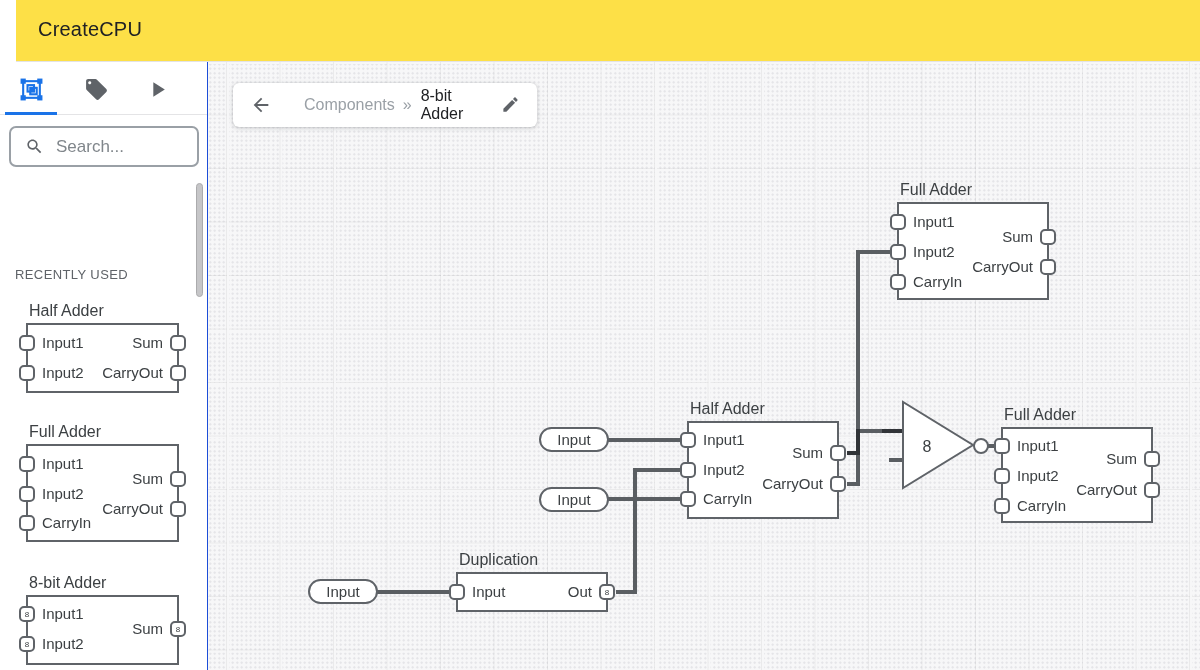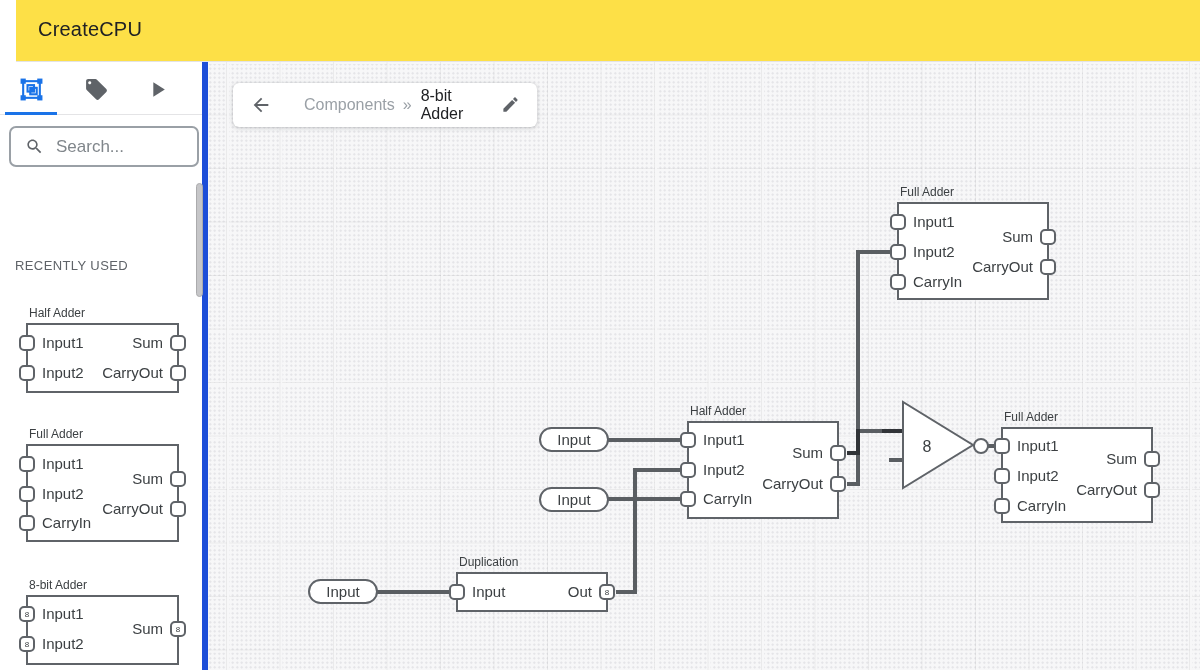--- a/index.html
+++ b/index.html
@@ -8,21 +8,21 @@
   .app { position:relative; width:1200px; height:670px; }
 
   
   .header { position:absolute; left:0; top:0; width:1200px; height:62px;
             background:#fde047; border-bottom:1px solid #e3e3e5; z-index:30;margin-left:16px; }
   .header h1 { position:absolute; left:22px; top:18px; font-size:20px;
                font-weight:500; color:#202124; letter-spacing:.2px; }
 
   
   .sidebar { position:absolute; left:0; top:62px; width:208px; height:608px;
-             background:#fff; border-right:6px solid #1d4ed8; z-index:20;text-decoration:underline; }
+             background:#fff; border-right:1px solid #1d4ed8; z-index:20;text-decoration:underline; }
   .tabs { position:relative; height:53px; border-bottom:1px solid #e4e4e6; }
   .tab { position:absolute; top:13px; width:28px; height:28px; background:none;
          border:none; cursor:pointer; }
   .tab svg { display:block; margin:auto; }
   .tab-underline { position:absolute; left:5px; bottom:-1px; width:52px; height:3px;
                    background:#1a73e8; }
   .searchbox { position:absolute; left:9px; top:64px; width:190px; height:41px;
                border:2px solid #9aa0a6; border-radius:7px; background:#fff;
                display:flex; align-items:center; padding-left:14px; }
   .searchbox input { border:none; outline:none; font-size:17px; color:#3c4043;
@@ -30,21 +30,21 @@
                      font-family:"Liberation Sans", sans-serif; }
   .searchbox input::placeholder { color:#80868b; }
   .section-label { position:absolute; left:15px; font-size:13px; color:#5f6368;
                    letter-spacing:.4px; }
   .scroll-thumb { position:absolute; left:196px; top:121px; width:7px; height:114px;
                   border-radius:4px; background:#c6c6c8; border:1px solid #ababad; }
 
   
   .node { position:absolute; background:#fff; border:2px solid #5f6368; }
   .node-title { position:absolute; left:1px; bottom:100%; margin-bottom:5px;
-                font-size:12px; color:#3c4043; white-space:nowrap; }
+                font-size:16px; color:#3c4043; white-space:nowrap; }
   .port { position:absolute; width:16px; height:16px; background:#fff;
           border:2px solid #5f6368; border-radius:5px;
           display:flex; align-items:center; justify-content:center;
           font-size:8px; color:#3c4043; }
   .port.in  { left:-9px; }
   .port.out { right:-9px; }
   .plabel { position:absolute; font-size:15px; line-height:20px; color:#3c4043;
             white-space:nowrap; }
   .plabel.in  { left:14px; }
   .plabel.out { right:14px; }
@@ -116,21 +116,21 @@
       <div class="tab-underline"></div>
     </div>
 
     <div class="searchbox">
       <svg width="19" height="19" viewBox="0 0 24 24" fill="#5f6368">
         <path d="M15.5 14h-.79l-.28-.27C15.41 12.59 16 11.11 16 9.5 16 5.91 13.09 3 9.5 3S3 5.91 3 9.5 5.91 16 9.5 16c1.61 0 3.09-.59 4.23-1.57l.27.28v.79l5 4.99L20.49 19l-4.99-5zm-6 0C7.01 14 5 11.99 5 9.5S7.01 5 9.5 5 14 7.01 14 9.5 11.99 14 9.5 14z"></path>
       </svg>
       <input type="text" placeholder="Search..." style="">
     </div>
 
-    <div class="section-label" style="top:196px">RECENTLY USED</div>
+    <div class="section-label" style="top:205px">RECENTLY USED</div>
 
     <div class="node" style="left:26px;top:261px;width:153px;height:70px">
       <div class="node-title">Half Adder</div>
       <div class="port in" style="top:10px"></div>
       <div class="plabel in" style="top:8px">Input1</div>
       <div class="port in" style="top:40px"></div>
       <div class="plabel in" style="top:38px">Input2</div>
       <div class="port out" style="top:10px"></div>
       <div class="plabel out" style="top:8px">Sum</div>
       <div class="port out" style="top:40px"></div>

